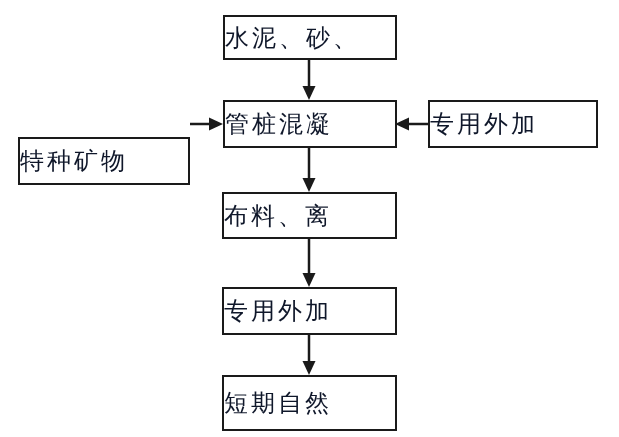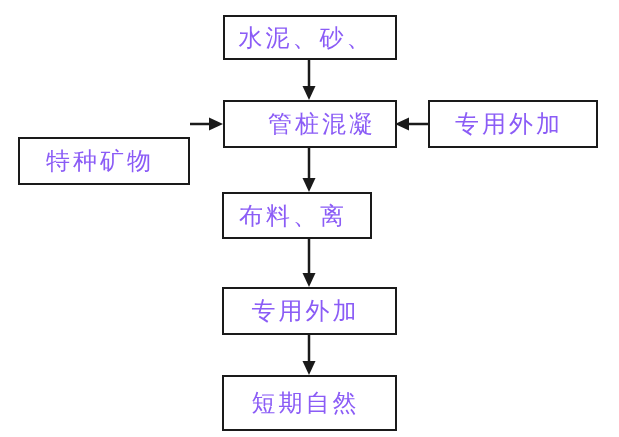--- a/index.html
+++ b/index.html
@@ -19,32 +19,32 @@
   }
   .arrows-layer line { stroke: #1a1a1a; stroke-width: 2.5; }
   .arrows-layer polygon { fill: #1a1a1a; stroke: none; }
   .node {
     position: absolute;
     box-sizing: border-box;
     background: #ffffff;
     border: 2px solid #1a1a1a;
     display: flex;
     align-items: center;
-    justify-content: center;
+    justify-content: flex-start;
     padding-right: 8px;
     font-size: 24px;
     letter-spacing: 3px;
-    color: #8b5cf6;
+    color: #0f172a;
     white-space: nowrap;
   }
   .node-materials    { left: 223px; top: 15px;  width: 174px; height: 45px; }
   .node-minerals     { left: 18px;  top: 100px; width: 172px; height: 48px; margin-top: 37px; }
-  .node-mixing       { left: 223px; top: 100px; width: 174px; height: 48px; padding-left: 32px; }
+  .node-mixing       { left: 223px; top: 100px; width: 174px; height: 48px; }
   .node-admixture    { left: 428px; top: 100px; width: 170px; height: 48px; }
-  .node-distribution { left: 222px; top: 192px; width: 150px; height: 47px; }
+  .node-distribution { left: 222px; top: 192px; width: 175px; height: 47px; }
   .node-steam        { left: 222px; top: 287px; width: 175px; height: 48px; }
   .node-natural      { left: 222px; top: 375px; width: 175px; height: 56px; }
 </style>
 </head>
 <body>
 
 <div class="canvas">
 
   <svg class="arrows-layer" viewBox="0 0 619 437" xmlns="http://www.w3.org/2000/svg">
     <g>

